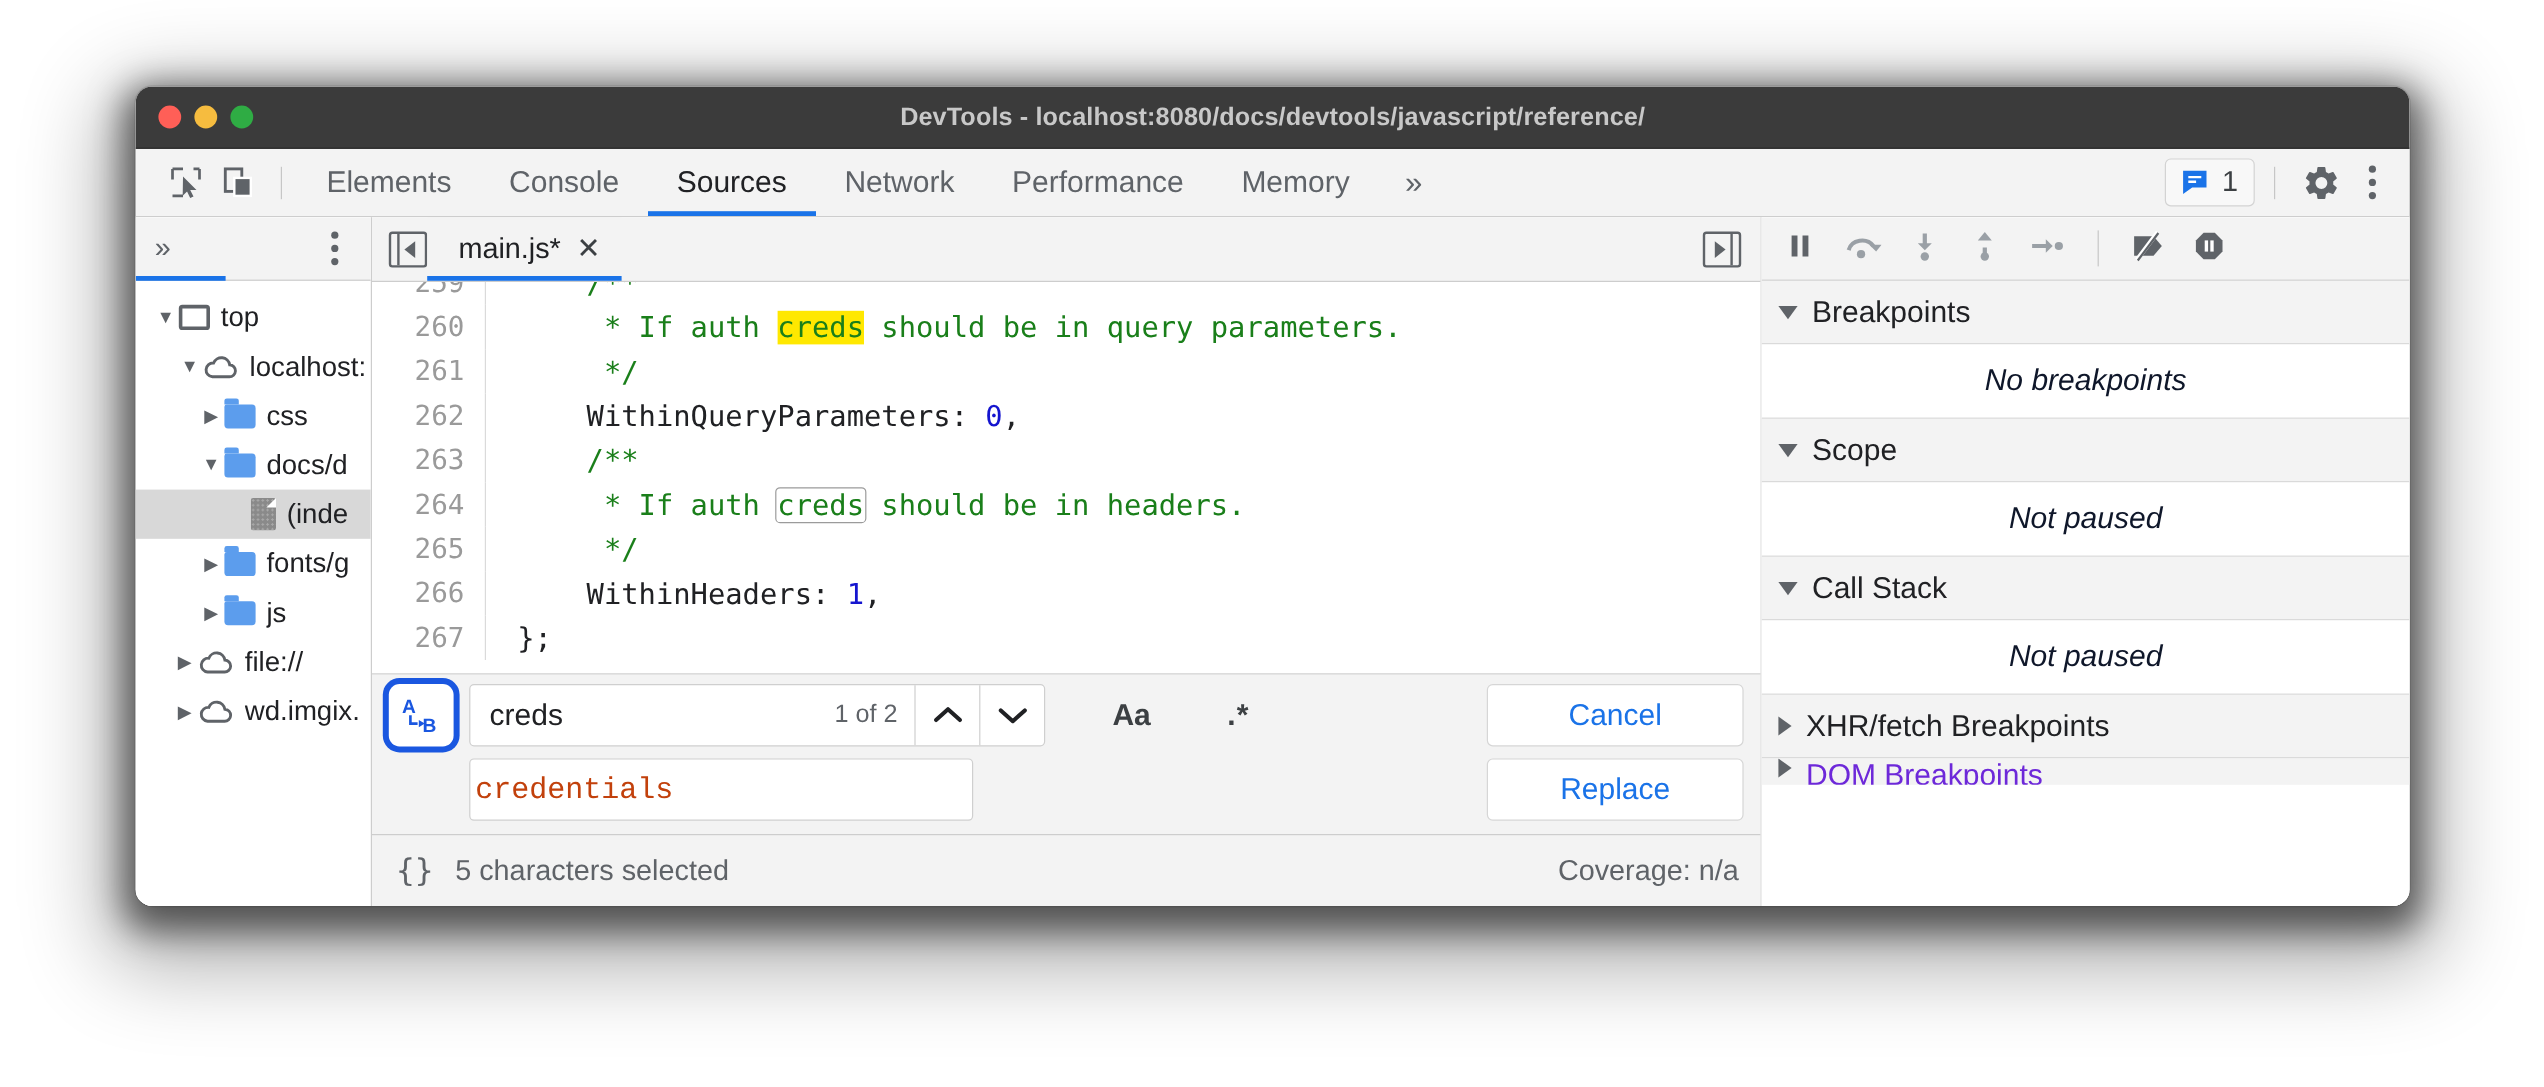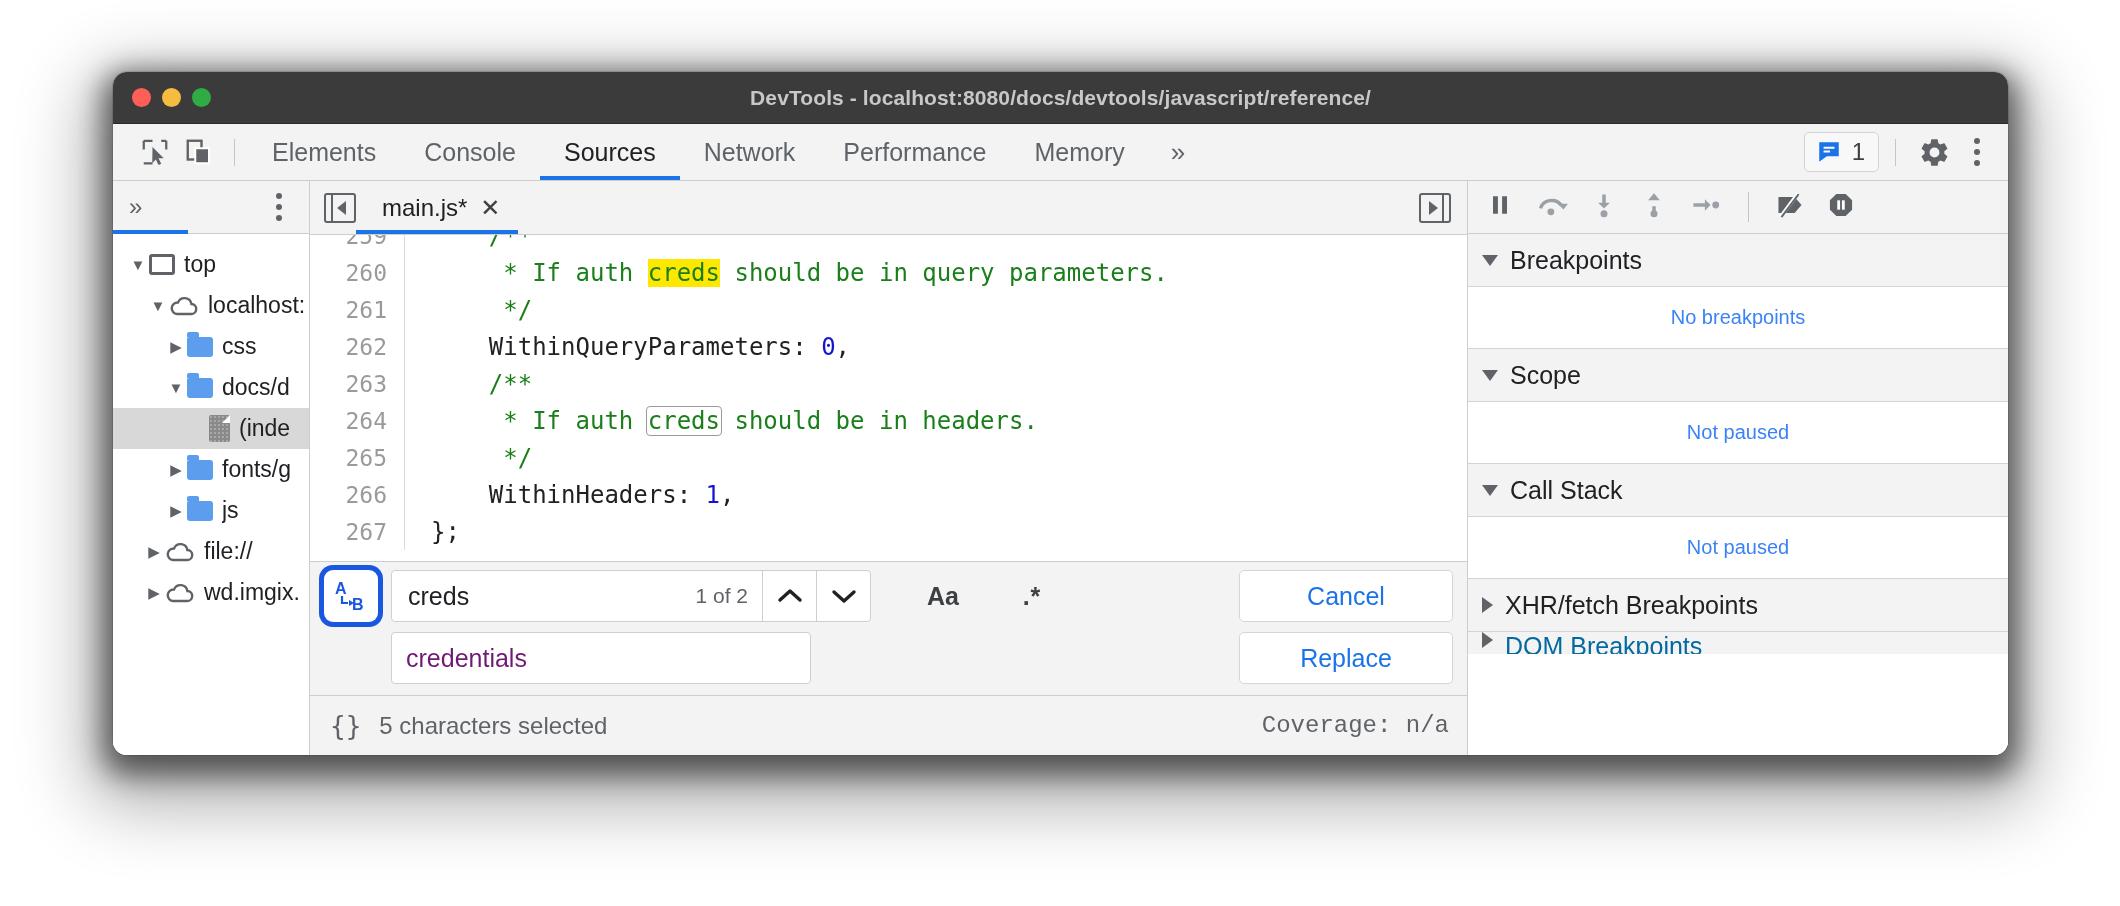--- a/index.html
+++ b/index.html
@@ -378,41 +378,42 @@
   .replace-row { display: flex; align-items: center; gap: 13px; height: 54px; margin-top: 7px; }
   .replace-field {
     flex: none;
     width: 420px;
     height: 52px;
     background: #ffffff;
     border: 1px solid #cfcfcf;
     border-radius: 4px;
     display: flex; align-items: center;
     font-size: 25px;
-    color: #701a75;
-    padding-left: 14px;
-    box-sizing: border-box;
+    color: #c2410c;
+    padding-left: 4px;
+    box-sizing: border-box;
+    font-family: Liberation Mono, monospace;
   }
   .btn-replace { width: 214px; }
   .btn-replace-all { width: 222px; }
 
   
   .status-bar {
     flex: none;
     height: 60px;
     background: #f3f3f3;
     border-top: 1px solid #cdcdcd;
     display: flex; align-items: center;
     padding: 0 18px 0 20px;
     font-size: 24px;
     color: #5f6368;
     box-sizing: border-box;
   }
   .braces { font-size: 26px; color: #5f6368; margin-right: 18px; font-family: "DejaVu Sans Mono", monospace; }
-  .coverage { margin-left: auto; font-family: Liberation Mono, monospace; }
+  .coverage { margin-left: auto; }
 
   
   .debugger {
     width: 540px;
     flex: none;
     display: flex; flex-direction: column;
     background: #ffffff;
     overflow: hidden;
   }
   .dbg-toolbar {
@@ -444,32 +445,32 @@
   }
   .dbg-tri-down {
     width:0;height:0;
     border-left: 8px solid transparent;
     border-right: 8px solid transparent;
     border-top: 11px solid #5f6368;
   }
   .dbg-empty {
     height: 62px;
     display: flex; align-items: center; justify-content: center;
-    font-size: 20px; color: #3b82f6;
+    font-size: 25px; font-style: italic; color: #0f172a;
     background: #ffffff;
     border-bottom: 1px solid #d4d4d4;
     box-sizing: border-box;
   }
   .dbg-cut {
     height: 22px;
     display: flex; align-items: flex-start;
     padding-left: 14px;
     gap: 12px;
     background: #f3f3f3;
-    font-size: 25px; color: #0369a1;
+    font-size: 25px; color: #6d28d9;
     overflow: hidden;
   }
 </style>
 </head>
 <body>
 
 <div id="root">
   <div class="window">
 
     <div class="titlebar">

